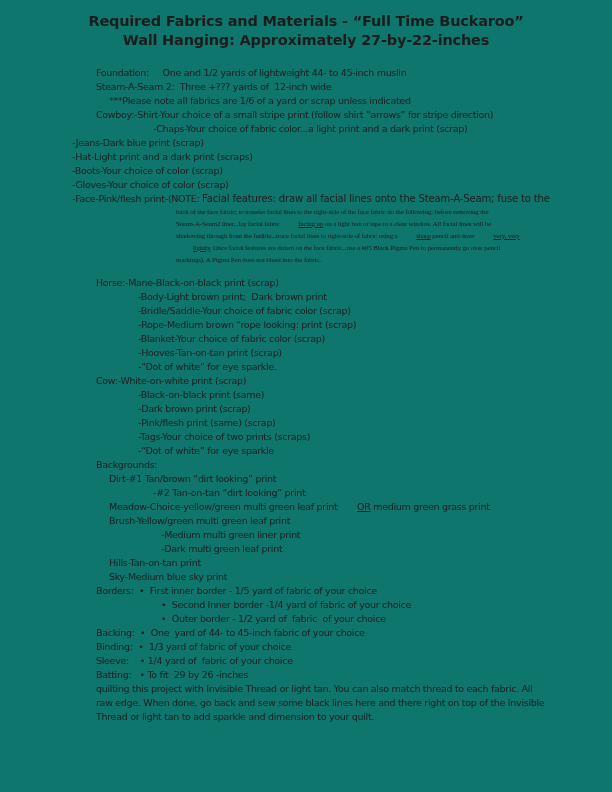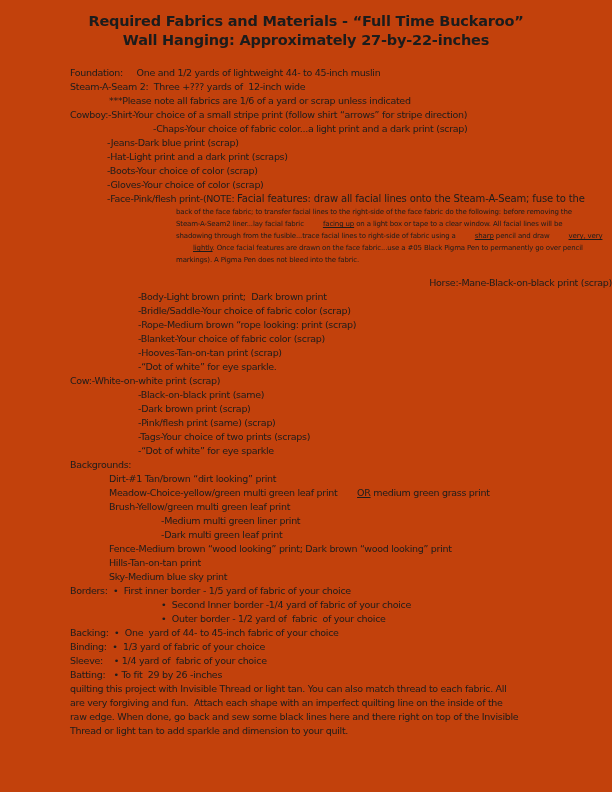--- a/index.html
+++ b/index.html
@@ -1,44 +1,44 @@
 <!DOCTYPE html>
 <html><head>
 <meta charset="utf-8">
 <style>
   html,body { margin:0; padding:0; background:#888; }
   .page {
     position:relative;
     width:612px; height:792px;
     margin:0 auto;
-    background:#c2410c;
+    background:#0f766e;
     color:#1c1c1c;
     font-family:"DejaVu Sans", sans-serif;
     overflow:hidden;
   }
   .title { text-align:center; padding-top:12px; font-weight:bold; }
   .title div { font-size:14.5px; line-height:19px; letter-spacing:-0.2px; }
   .doc-body { margin-top:16px; }
   .line {
     font-size:9.5px;
     line-height:14px;
     letter-spacing:-0.3px;
     white-space:pre;
   }
-  .line.small { font-size:7px; line-height:12px; letter-spacing:-0.15px; }
+  .line.small { font-size:7px; line-height:12px; letter-spacing:-0.15px;font-family:Liberation Serif, serif; }
   .line span.sm { font-size:10px; letter-spacing:-0.15px; }
   .line span.u { text-decoration:underline;padding-left:17px; }
-  .lv0 { margin-left:70px; }
+  .lv0 { margin-left:96px; }
   .lv1 { margin-left:109px; }
   .lv2 { margin-left:138px; }
-  .lv3 { margin-left:107px; }
+  .lv3 { margin-left:72px; }
   .lv4 { margin-left:153px; }
   .lv5 { margin-left:161px; }
   .lv6 { margin-left:176px; }
-  .gap { margin-top:10px;text-align:right; }
+  .gap { margin-top:10px; }
 </style>
 </head>
 <body>
 
 <div class="page">
   <div class="title">
     <div>Required Fabrics and Materials - “Full Time Buckaroo”</div>
     <div>Wall Hanging:  Approximately 27-by-22-inches</div>
   </div>
   <div class="doc-body">
@@ -65,32 +65,31 @@
       <div class="line lv2"><span>-Hooves-Tan-on-tan print (scrap)</span></div>
       <div class="line lv2"><span>-“Dot of white” for eye sparkle.</span></div>
       <div class="line lv0"><span>Cow:-White-on-white print (scrap)</span></div>
       <div class="line lv2"><span>-Black-on-black print (same)</span></div>
       <div class="line lv2"><span>-Dark brown print (scrap)</span></div>
       <div class="line lv2"><span>-Pink/flesh print (same) (scrap)</span></div>
       <div class="line lv2"><span>-Tags-Your choice of two prints (scraps)</span></div>
       <div class="line lv2"><span>-“Dot of white” for eye sparkle</span></div>
       <div class="line lv0"><span>Backgrounds:</span></div>
       <div class="line lv1"><span>Dirt-#1 Tan/brown “dirt looking” print</span></div>
+      <div class="line lv4"><span>-#2 Tan-on-tan “dirt looking” print</span></div>
       <div class="line lv1"><span>Meadow-Choice-yellow/green multi green leaf print </span><span class="u">OR</span><span> medium green grass print</span></div>
       <div class="line lv1"><span>Brush-Yellow/green multi green leaf print</span></div>
       <div class="line lv5"><span>-Medium multi green liner print</span></div>
       <div class="line lv5"><span>-Dark multi green leaf print</span></div>
-      <div class="line lv1"><span>Fence-Medium brown “wood looking” print; Dark brown “wood looking” print</span></div>
       <div class="line lv1"><span>Hills-Tan-on-tan print</span></div>
       <div class="line lv1"><span>Sky-Medium blue sky print</span></div>
       <div class="line lv0"><span>Borders:  •  First inner border - 1/5 yard of fabric of your choice</span></div>
       <div class="line lv5"><span>•  Second Inner border -1/4 yard of fabric of your choice</span></div>
       <div class="line lv5"><span>•  Outer border - 1/2 yard of  fabric  of your choice</span></div>
       <div class="line lv0"><span>Backing:  •  One  yard of 44- to 45-inch fabric of your choice</span></div>
       <div class="line lv0"><span>Binding:  •  1/3 yard of fabric of your choice</span></div>
       <div class="line lv0"><span>Sleeve:    • 1/4 yard of  fabric of your choice</span></div>
       <div class="line lv0"><span>Batting:   • To fit  29 by 26 -inches</span></div>
       <div class="line lv0"><span>quilting this project with Invisible Thread or light tan. You can also match thread to each fabric. All</span></div>
-      <div class="line lv0"><span>are very forgiving and fun.  Attach each shape with an imperfect quilting line on the inside of the</span></div>
       <div class="line lv0"><span>raw edge. When done, go back and sew some black lines here and there right on top of the Invisible</span></div>
       <div class="line lv0"><span>Thread or light tan to add sparkle and dimension to your quilt.</span></div>
     </div>
 </div>
 
 </body></html>

